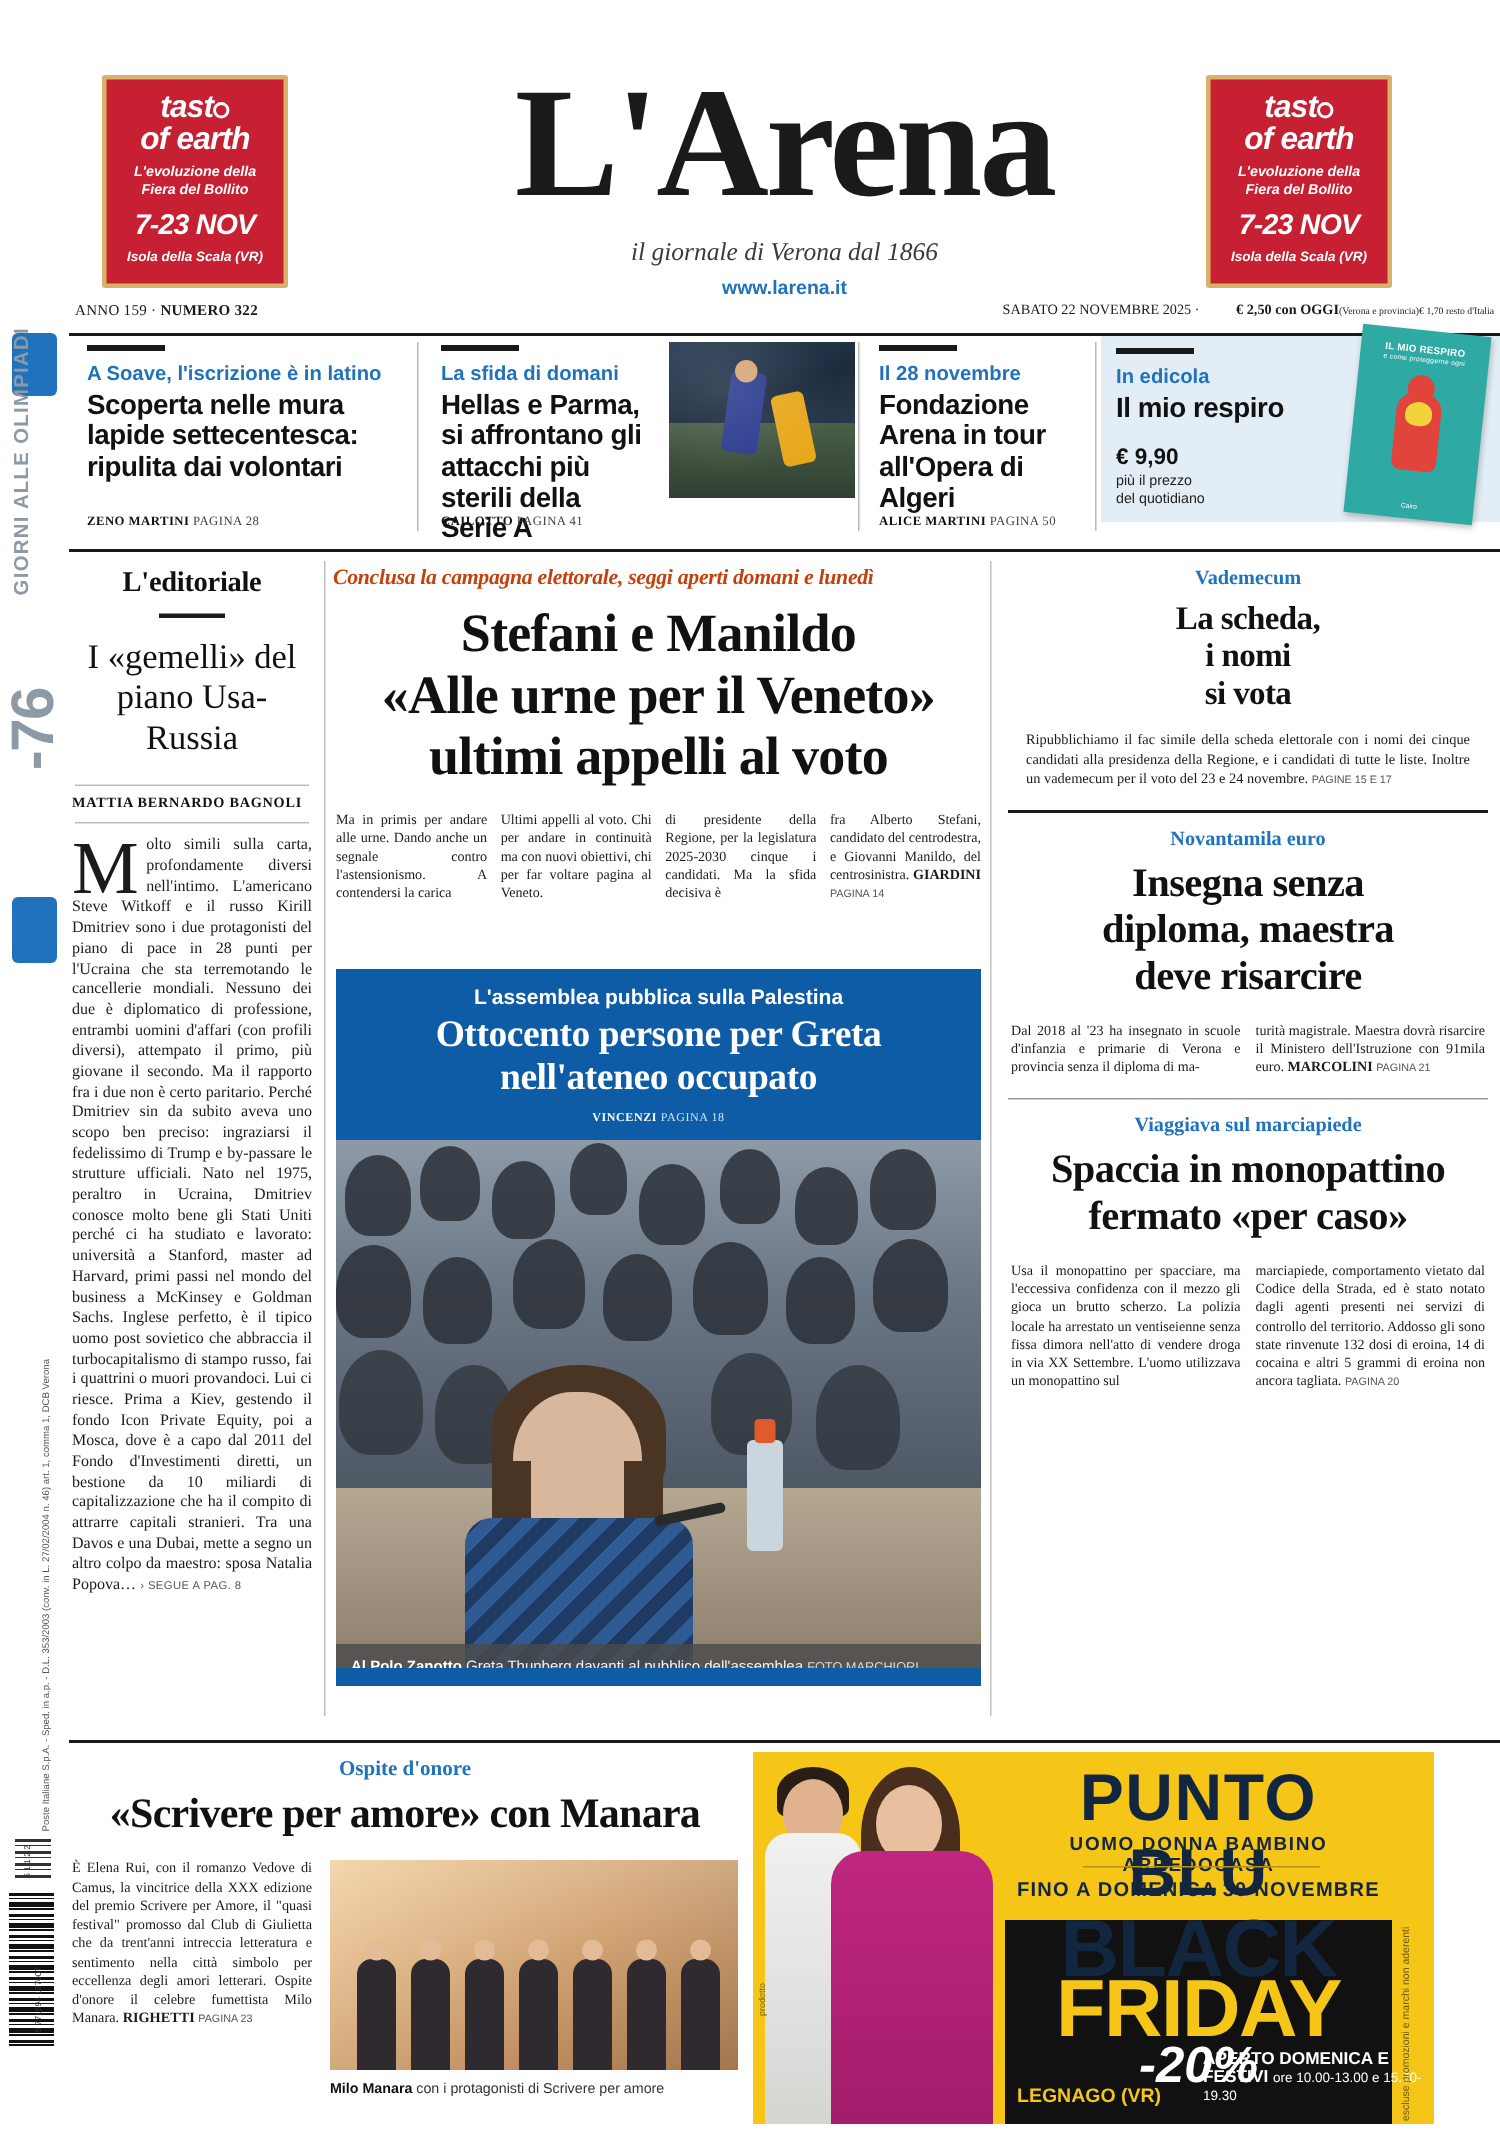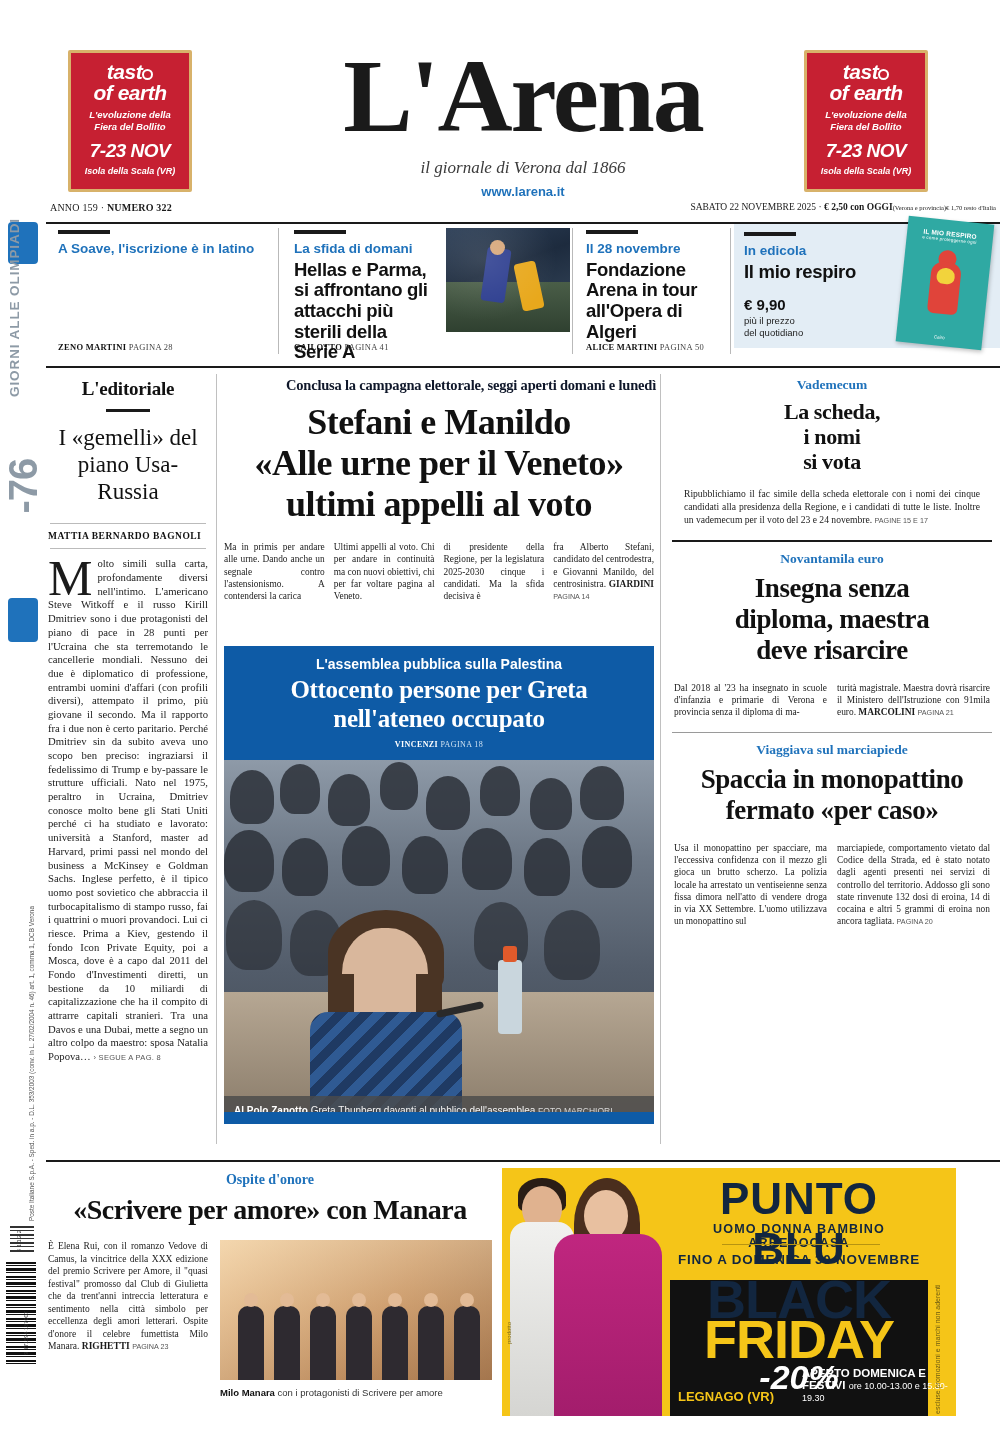--- a/index.html
+++ b/index.html
@@ -103,21 +103,21 @@
     position:absolute; left: 4px; top: 202px;
     font-family:"Liberation Serif", serif; font-size: 10px; color:#1a1a1a;
     letter-spacing:.2px;
   }
   .info-left b { font-weight:700; }
   .info-right {
     position:absolute; right: 4px; top: 202px;
     font-family:"Liberation Serif", serif; font-size: 9.5px; color:#1a1a1a;
     text-align:right; white-space:nowrap;
   }
-  .info-right b { font-weight:700; }
+  .info-right b { font-weight:700;margin-left:22px; }
   .info-right .tiny { font-size:6.5px; }
 
   
   .strip {
     position:absolute; left:46px; top:222px; width:954px; height:142px;
     border-top: 2px solid #1a1a1a;
   }
   .teaser { position:absolute; top:0; height:142px; padding: 6px 10px 0 10px; }
   .teaser .rule { width:52px; height:4px; background:#1a1a1a; margin-bottom:7px; }
   .teaser .kicker {
@@ -197,22 +197,22 @@
   .ed-author { font-family:"Liberation Serif",serif; font-size:9.5px; font-weight:700;
     letter-spacing:.5px; text-align:left; }
   .ed-hr2 { border-top:1px solid #bbb; margin:7px 2px 8px; }
   .ed-body { font-family:"Liberation Serif",serif; font-size:10.7px; line-height:1.28;
     text-align:justify; color:#1b1b1b; hyphens:auto; }
   .ed-body .dropcap { float:left; font-size:50px; line-height:.78; font-weight:400;
     padding:2px 5px 0 0; font-family:"Liberation Serif",serif;}
   .ed-body .segue { font-family:"Liberation Sans",sans-serif; font-size:7.5px; color:#555; letter-spacing:.3px;}
 
   
-  .lead-kicker { text-align:right; font-family:"Liberation Serif",serif; font-weight:700;
-    font-size:14.5px; color:#0f172a; margin-top:9px; letter-spacing:-.2px;}
+  .lead-kicker { text-align:left; font-family:"Liberation Serif",serif; font-weight:700;
+    font-size:14.5px; color:#c2410c; margin-top:9px; letter-spacing:-.2px;font-style:italic;}
   .lead-head { text-align:center; font-family:"Liberation Serif",serif; font-weight:700;
     font-size:36px; line-height:1.14; margin-top:8px; letter-spacing:-.5px; color:#111;}
   .lead-cols { display:flex; gap:9px; margin-top:16px; padding:0 2px; }
   .lead-cols p { flex:1; font-family:"Liberation Serif",serif; font-size:9.4px;
     line-height:1.3; text-align:justify; hyphens:auto; color:#1b1b1b;}
   .lead-cols p b { font-weight:700; }
   .lead-cols p .pg { font-family:"Liberation Sans",sans-serif; font-size:7.2px; color:#555;}
 
   
   .photo-block { position:absolute; left:2px; top:278px; width:430px; height:478px; overflow:hidden;
@@ -381,20 +381,21 @@
     <div class="info-right">
       <span>SABATO 22 NOVEMBRE 2025 · </span><b>€ 2,50 con OGGI</b><span class="tiny">(Verona e provincia)</span><span class="tiny">€ 1,70 resto d'Italia</span>
     </div>
   </div>
 
   <div class="strip">
 
     <div class="teaser t1">
       <div class="rule"></div>
       <div class="kicker">A Soave, l'iscrizione è in latino</div>
+      <div class="head">Scoperta nelle mura lapide settecentesca: ripulita dai volontari</div>
       <div class="byline"><b>ZENO MARTINI</b> <span>PAGINA 28</span></div>
     </div>
     <div class="vdiv" style="left:232px"></div>
 
     <div class="teaser t2">
       <div class="rule"></div>
       <div class="kicker">La sfida di domani</div>
       <div class="head">Hellas e Parma, si affrontano gli attacchi più sterili della Serie A</div>
       <div class="byline"><b>CAILOTTO</b> <span>PAGINA 41</span></div>
     </div>

